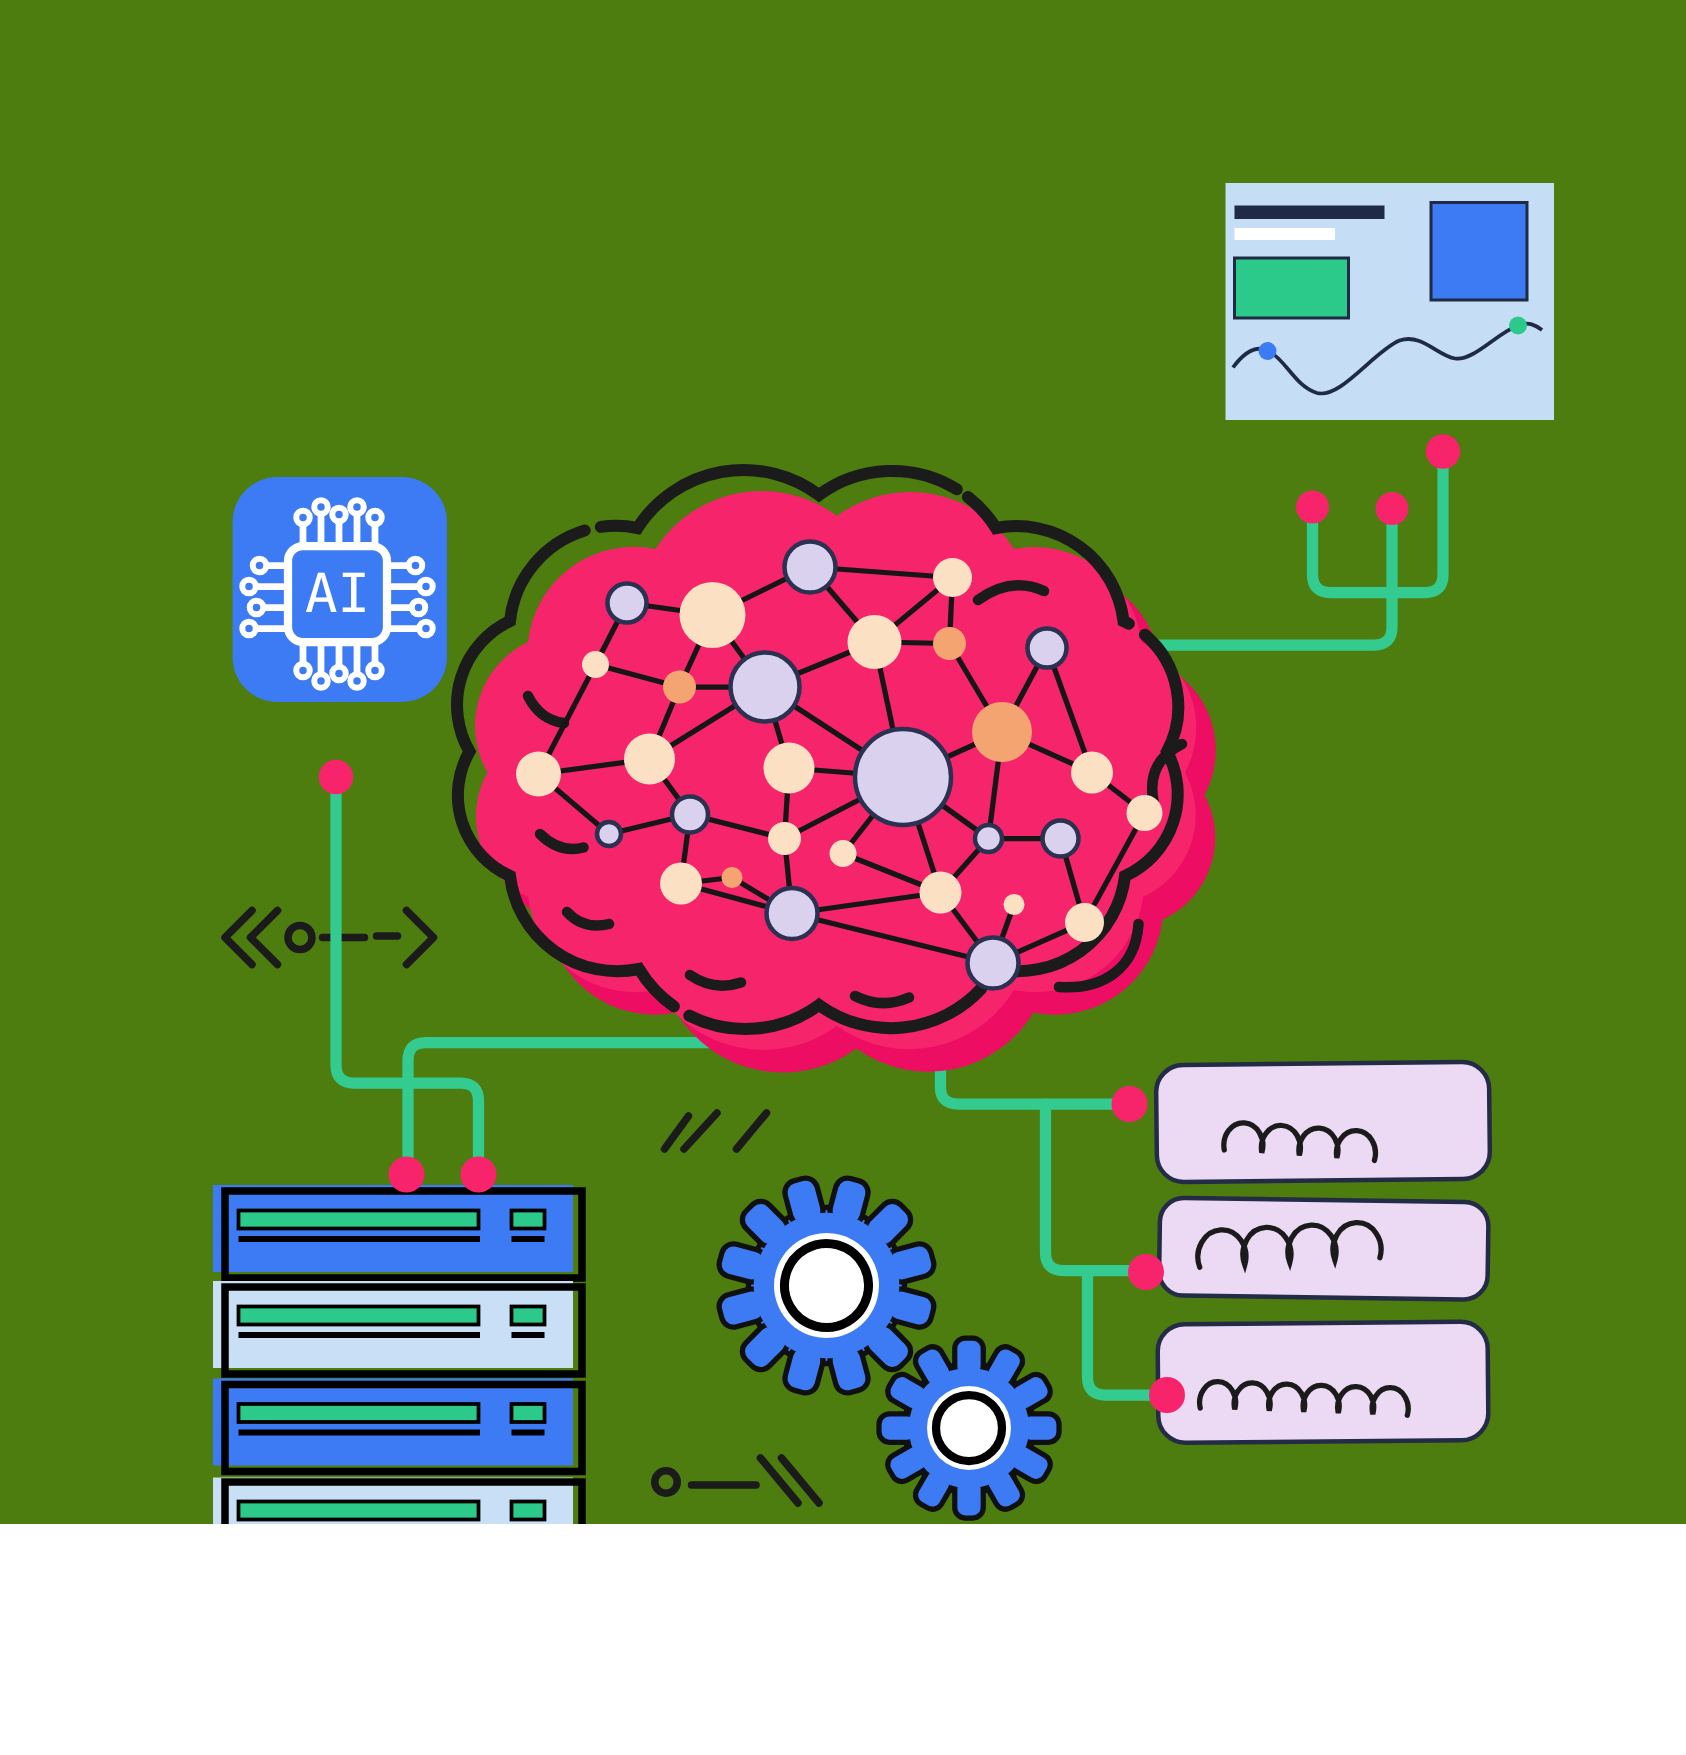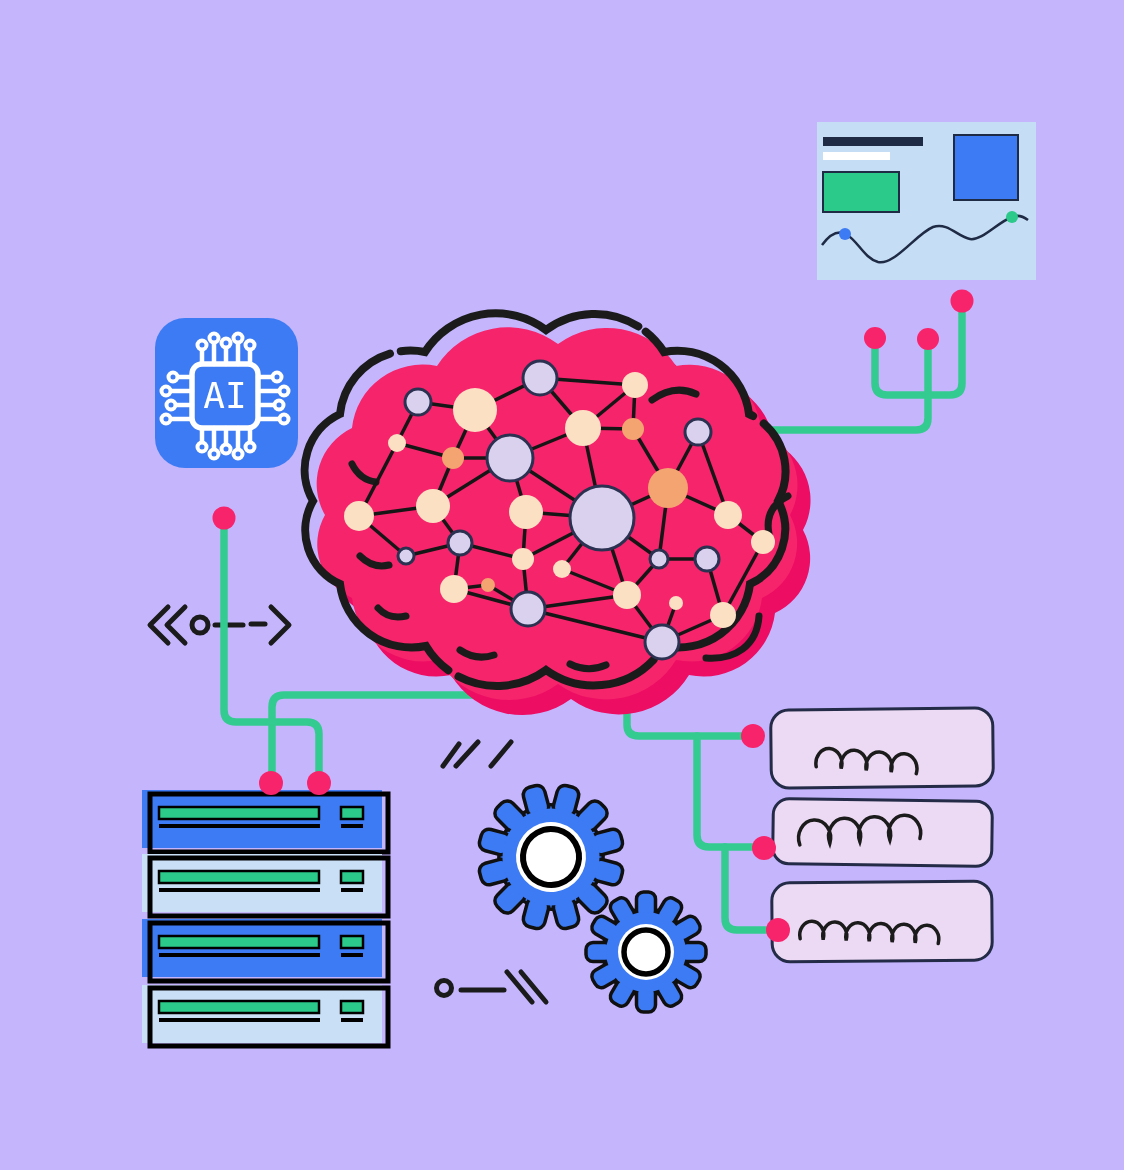--- a/index.html
+++ b/index.html
@@ -12,21 +12,21 @@
     --connector-green:#34CB90;
     --lavender:#DAD1EF;
     --cream:#FCE0C3;
     --orange:#F4A471;
     --lilac:#ECD9F3;
     --navy:#232B47;
     --ink:#1B1B1B;
     --dot-pink:#F8246B;
   }
   html,body{margin:0;padding:0;background:#ffffff;}
-  .stage{position:relative;width:1124px;height:1170px;background:#c4b5fd;overflow:hidden;
+  .stage{position:relative;width:1124px;height:1016px;background:#4d7c0f;overflow:hidden;
          font-family:"Liberation Sans", sans-serif;}
   svg{display:block}
   .edge{stroke:#161616;stroke-width:3.5;}
   .sulci{stroke:#1B1B1B;stroke-width:7;fill:none;stroke-linecap:round;}
   .conn{stroke:var(--connector-green);stroke-width:7.5;fill:none;stroke-linecap:round;stroke-linejoin:round;}
   .pinkdot{fill:var(--dot-pink);}
   .node-lav{fill:var(--lavender);stroke:#2B3150;stroke-width:3;}
   .node-cream{fill:var(--cream);}
   .node-orange{fill:var(--orange);}
   .gear-fill{fill:var(--accent-blue);}

